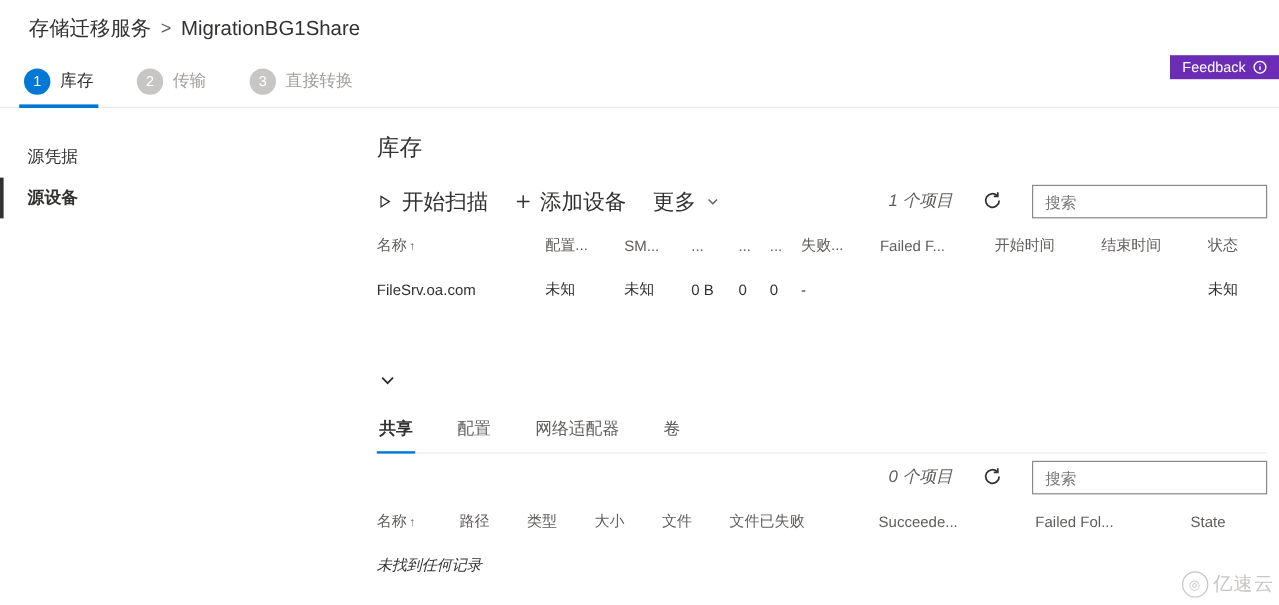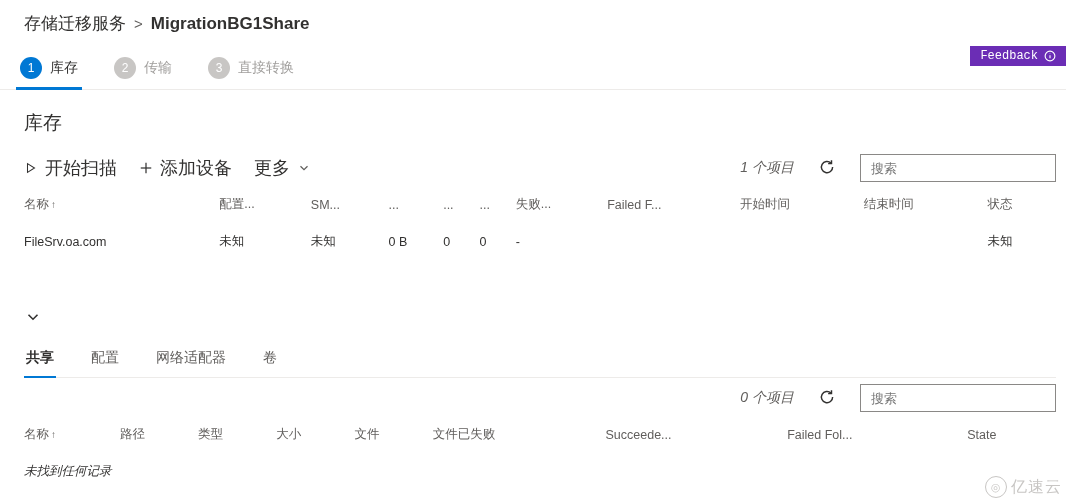--- a/index.html
+++ b/index.html
@@ -12,34 +12,33 @@
     width: 1066px;
   }
   .breadcrumb {
     padding: 12px 24px 8px 24px;
     font-size: 17px;
     display: flex;
     align-items: center;
     gap: 8px;
   }
   .breadcrumb .sep { color: #605e5c; font-size: 15px; }
-  .breadcrumb .current { font-weight: 700; text-align: right; }
+  .breadcrumb .current { font-weight: 400; text-align: right; }
   .feedback {
     position: absolute;
     right: 0;
     top: 46px;
     background: #6b2db5;
     color: #fff;
     padding: 3px 10px;
     font-size: 12px;
     display: flex;
     align-items: center;
     gap: 6px;
     cursor: pointer;
-    font-family: Liberation Mono, monospace;
   }
   .feedback svg { width: 12px; height: 12px; }
   .wizard-steps {
     display: flex;
     gap: 28px;
     padding: 6px 16px 0 16px;
     border-bottom: 1px solid #edebe9;
   }
   .step {
     display: flex;
@@ -177,20 +176,24 @@
     <div class="label">传输</div>
   </div>
   <div class="step">
     <div class="badge">3</div>
     <div class="label">直接转换</div>
   </div>
 </div>
 
 <div class="layout">
 
+  <div class="sidebar">
+    <div class="sidebar-item">源凭据</div>
+    <div class="sidebar-item active">源设备</div>
+  </div>
 
   <div class="main">
     <div class="section-title">库存</div>
 
     <div class="toolbar">
       <div class="tool-btn">
         <svg viewBox="0 0 16 16" fill="none" stroke="#323130" stroke-width="1.2">
             <polygon points="4,3 12,8 4,13"></polygon>
           </svg>
         <span>开始扫描</span>

